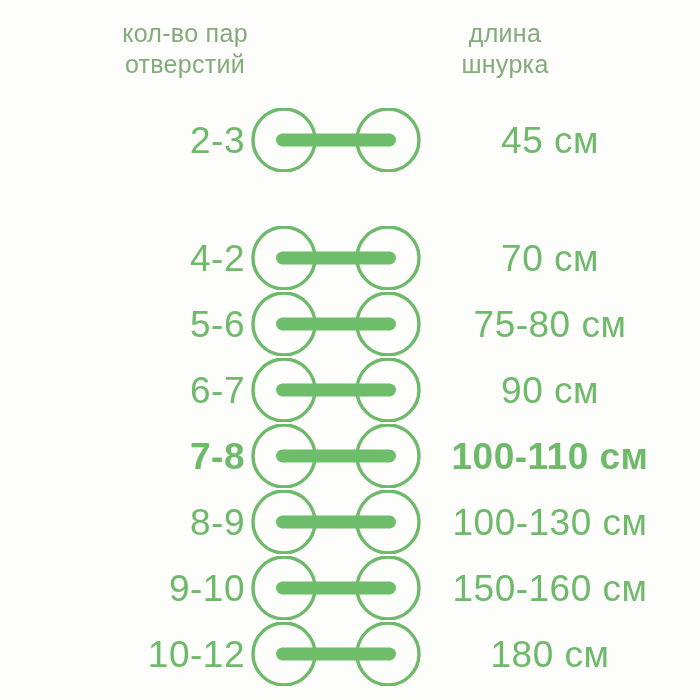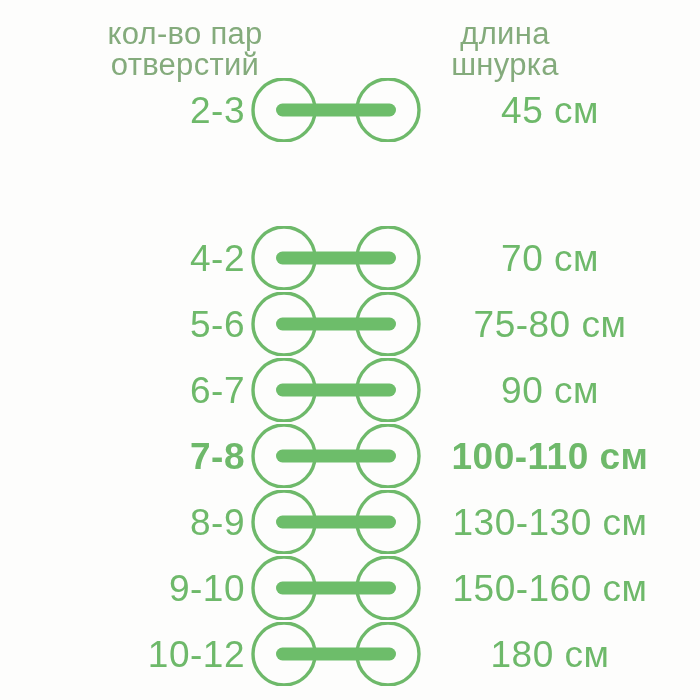--- a/index.html
+++ b/index.html
@@ -26,21 +26,21 @@
     position: absolute;
     top: 18px;
     left: 0;
     width: 700px;
     height: 70px;
   }
   .header-cell {
     position: absolute;
     text-align: center;
     color: #84ab7c;
-    font-size: 31px;
+    font-size: 25px;
     line-height: 31px;
     letter-spacing: 0.3px;
     font-weight: 400;
   }
   .header-cell .hline {
     display: block;
     white-space: nowrap;
   }
   #header-left {
     left: 75px;
@@ -124,21 +124,21 @@
     <div class="header-cell" id="header-left">
       <span class="hline">кол-во пар</span>
       <span class="hline">отверстий</span>
     </div>
     <div class="header-cell" id="header-right">
       <span class="hline">длина</span>
       <span class="hline">шнурка</span>
     </div>
   </div>
 
-  <div class="row" style="top:78px;">
+  <div class="row" style="top:108px;">
     <div class="cell-pairs">2-3</div>
     <div class="cell-icon">
       <svg class="lace-icon" width="172" height="64" viewBox="0 0 172 64" xmlns="http://www.w3.org/2000/svg">
         <circle class="eyelet" cx="34" cy="32" r="31"></circle>
         <circle class="eyelet" cx="138" cy="32" r="31"></circle>
         <rect class="lace-bar" x="26" y="25.5" width="120" height="13" rx="6.5"></rect>
       </svg>
     </div>
     <div class="cell-length">45 см</div>
   </div>
@@ -194,21 +194,21 @@
 
   <div class="row" style="top:490px;text-align:center;">
     <div class="cell-pairs">8-9</div>
     <div class="cell-icon">
       <svg class="lace-icon" width="172" height="64" viewBox="0 0 172 64" xmlns="http://www.w3.org/2000/svg">
         <circle class="eyelet" cx="34" cy="32" r="31"></circle>
         <circle class="eyelet" cx="138" cy="32" r="31"></circle>
         <rect class="lace-bar" x="26" y="25.5" width="120" height="13" rx="6.5"></rect>
       </svg>
     </div>
-    <div class="cell-length">130-130 см</div>
+    <div class="cell-length">100-130 см</div>
   </div>
 
   <div class="row" style="top:556px;">
     <div class="cell-pairs">9-10</div>
     <div class="cell-icon">
       <svg class="lace-icon" width="172" height="64" viewBox="0 0 172 64" xmlns="http://www.w3.org/2000/svg">
         <circle class="eyelet" cx="34" cy="32" r="31"></circle>
         <circle class="eyelet" cx="138" cy="32" r="31"></circle>
         <rect class="lace-bar" x="26" y="25.5" width="120" height="13" rx="6.5"></rect>
       </svg>

